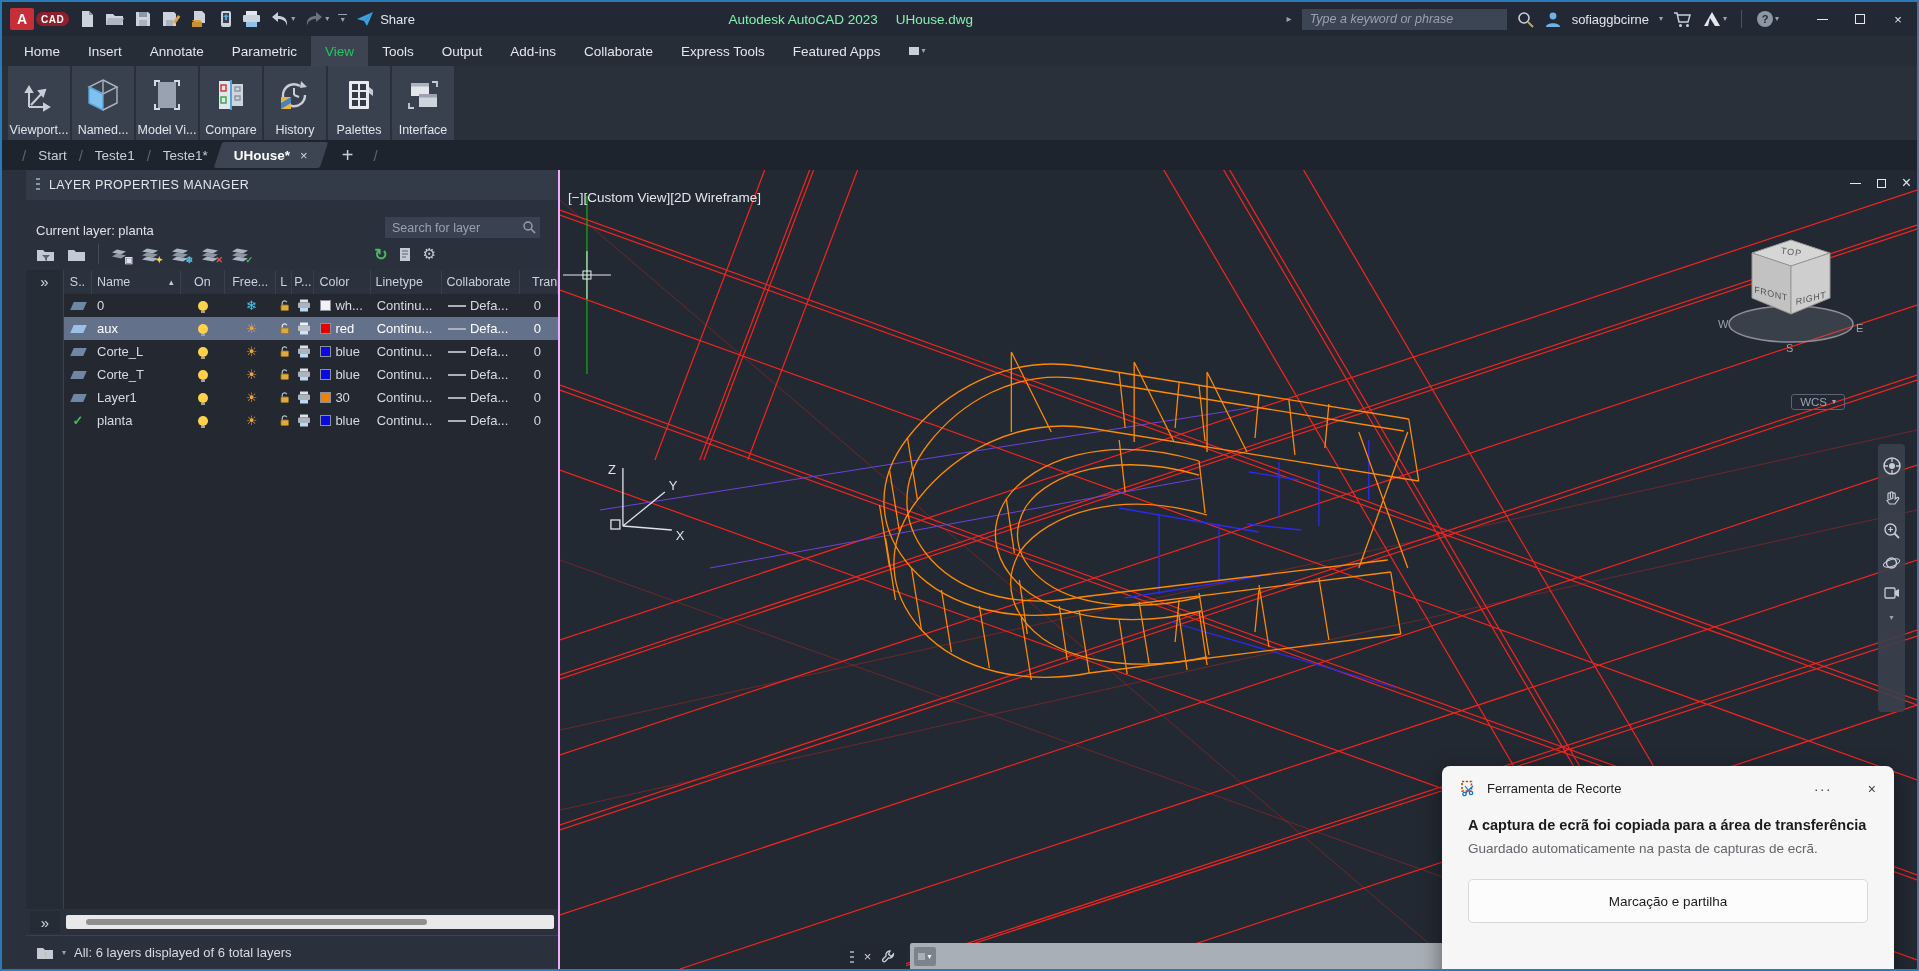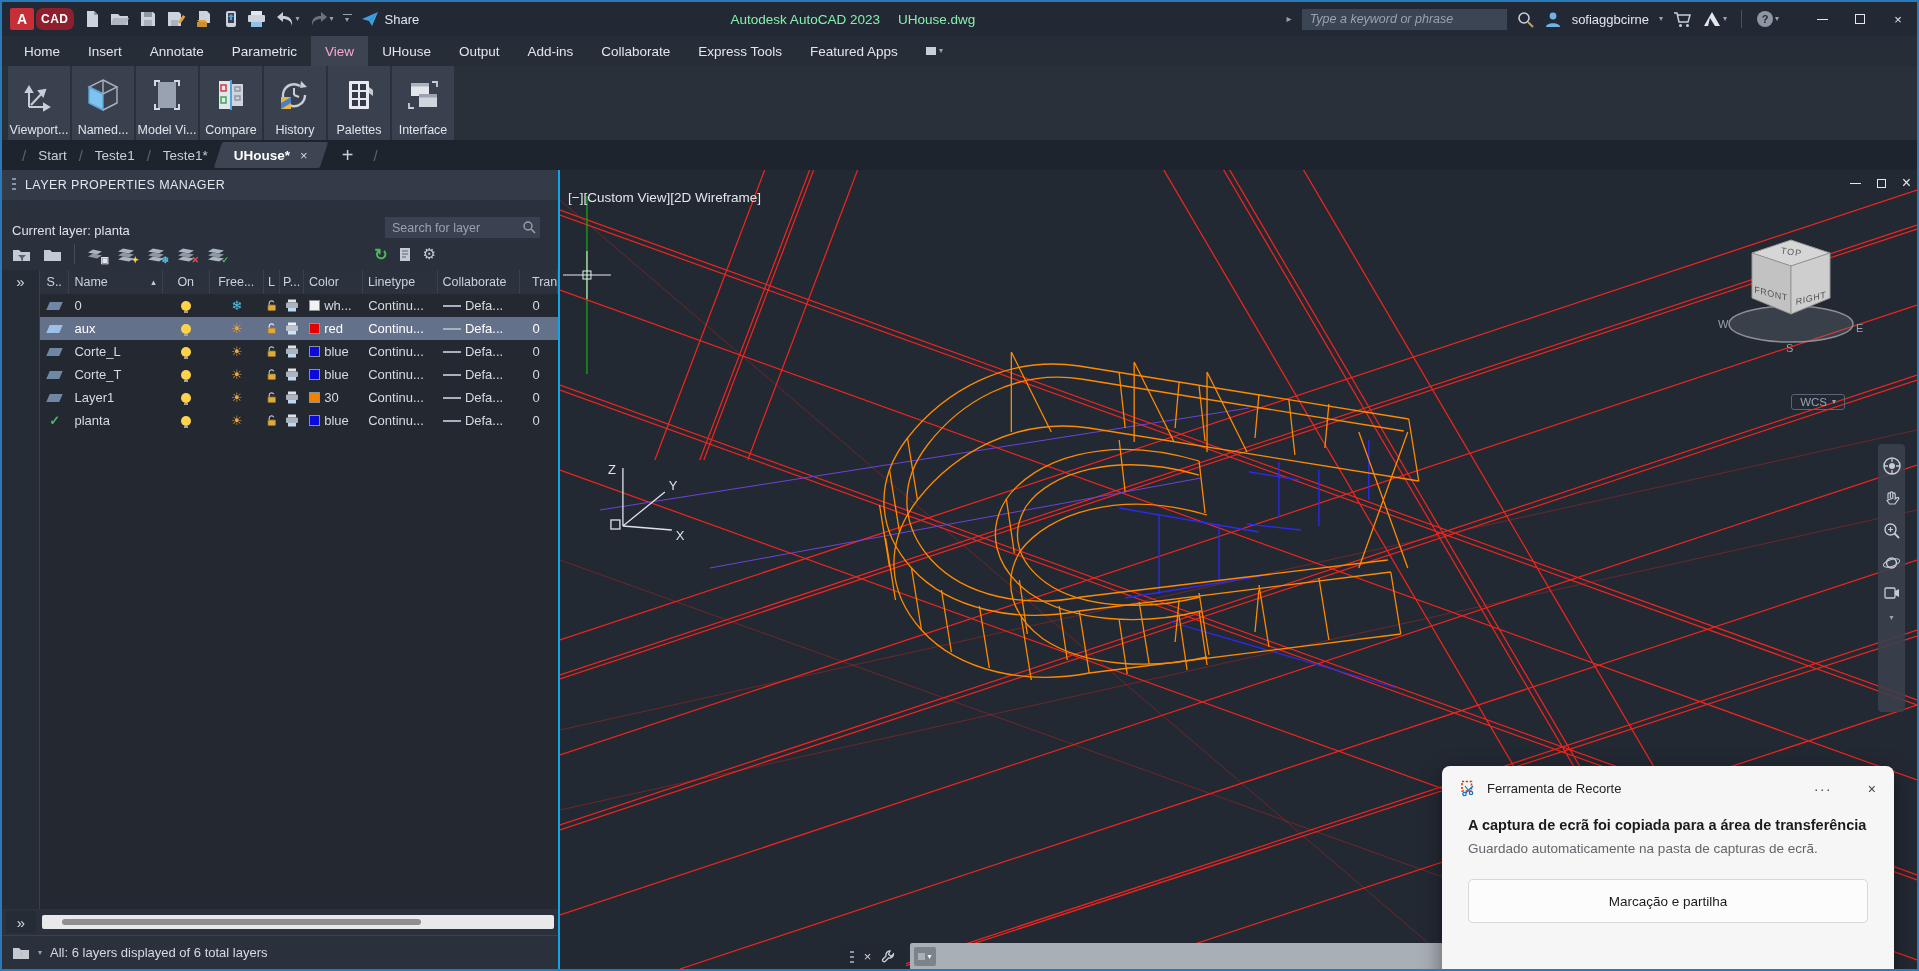--- a/index.html
+++ b/index.html
@@ -4,39 +4,39 @@
 <style>
   *{margin:0;padding:0;box-sizing:border-box;font-family:"Liberation Sans",sans-serif;}
   html,body{width:1919px;height:971px;overflow:hidden;}
   body{background:#232933;border:2px solid #2a7ab8;display:flex;flex-direction:column;position:relative;}
 
   
   .titlebar{height:34px;background:#222935;display:flex;align-items:center;color:#d6dbe3;font-size:13px;flex:0 0 auto;}
   .qat{display:flex;align-items:center;gap:9px;padding-left:8px;}
   .logo{display:flex;align-items:center;gap:2px;}
   .logoA{width:24px;height:22px;background:#c62f38;border-radius:2px;color:#fff;font-weight:bold;font-size:14px;display:flex;align-items:center;justify-content:center;}
-  .logoCAD{height:22px;background:#8f1f2c;border-radius:7px;color:#fff;font-size:12px;font-weight:bold;padding:0 5px;display:flex;align-items:center;letter-spacing:.5px;}
+  .logoCAD{height:14px;background:#8f1f2c;border-radius:7px;color:#fff;font-size:10px;font-weight:bold;padding:0 5px;display:flex;align-items:center;letter-spacing:.5px;}
   .qbtn{display:flex;align-items:center;gap:1px;}
   .caret{font-size:8px;color:#9aa2ae;line-height:1;}
   .qdiv{width:1px;height:18px;background:#49515e;margin:0 4px;}
   .share{display:flex;align-items:center;gap:6px;color:#dfe7ef;}
   .tb-center{flex:1;display:flex;justify-content:center;gap:18px;font-size:13.5px;color:#86efac;white-space:nowrap;}
   .tb-right{display:flex;align-items:center;gap:10px;padding-right:0;}
   .searchbox{width:205px;height:21px;background:#3c4554;border:none;color:#e6eaf0;font-size:12.5px;font-style:italic;padding:0 8px;outline:none;}
   .searchbox::placeholder{color:#9aa2af;font-style:italic;}
   .uname{font-size:13px;color:#e2e6ec;}
   .winbtns{display:flex;margin-left:14px;}
   .winbtn{width:38px;height:34px;display:flex;align-items:center;justify-content:center;color:#e5e8ee;font-size:13px;}
   .icon-min{width:11px;height:1px;background:#e5e8ee;display:inline-block;}
   .icon-max{width:10px;height:10px;border:1px solid #e5e8ee;display:inline-block;}
 
   
   .ribbontabs{height:30px;background:#262d37;display:flex;align-items:stretch;padding-left:8px;font-size:13.5px;color:#e2e6ed;flex:0 0 auto;}
   .rtab{display:flex;align-items:center;padding:0 14px;cursor:default;}
-  .rtab.active{background:#3c4452;color:#f9a8d4;}
+  .rtab.active{background:#3c4452;color:#22c55e;}
   .ribbon-more{display:flex;align-items:center;gap:3px;margin-left:14px;color:#c8cfd9;}
   .ribbon-more .bar{width:10px;height:8px;background:#c8cfd9;display:inline-block;}
 
   
   .panels{height:74px;background:#2a303a;display:flex;gap:2px;padding-left:6px;flex:0 0 auto;}
   .panelbtn{width:62px;background:#3a414e;display:flex;flex-direction:column;align-items:center;justify-content:flex-end;padding-bottom:3px;}
   .panelbtn .picon{flex:1;display:flex;align-items:center;justify-content:center;}
   .panelbtn .plabel{font-size:12.5px;color:#e0e4eb;white-space:nowrap;}
 
   
@@ -45,21 +45,21 @@
   .ftab{padding:0 2px;}
   .ftab-active{background:#3d4553;transform:skewX(-18deg);border-radius:2px;margin:0 8px;height:26px;display:flex;align-items:center;padding:0 16px;}
   .ftab-active .inner{transform:skewX(18deg);display:flex;align-items:center;gap:10px;color:#fff;font-weight:bold;}
   .ftab-close{color:#cfd5dd;font-weight:normal;font-size:13px;}
   .ftab-new{font-size:20px;color:#c8cfd8;margin:0 10px;font-weight:normal;}
 
   
   .main{flex:1;display:flex;min-height:0;}
 
   
-  .palette{width:558px;flex:0 0 auto;background:#2b313c;display:flex;flex-direction:column;border-right:2px solid #0ea5e9;}
+  .palette{width:558px;flex:0 0 auto;background:#2b313c;display:flex;flex-direction:column;border-right:2px solid #f0abfc;padding-left:24px;}
   .pal-title{height:30px;background:#333b48;display:flex;align-items:center;gap:9px;padding:0 10px;color:#e3e7ee;font-size:12.5px;letter-spacing:.4px;flex:0 0 auto;}
   .grip{width:4px;height:15px;background:repeating-linear-gradient(#8a93a2 0 2px,transparent 2px 5px);}
   .pal-current{height:38px;display:flex;align-items:flex-end;padding:0 10px;color:#dde2e9;font-size:13px;flex:0 0 auto;gap:15px;}
   .lsearch{margin-left:auto;position:relative;margin-right:8px;}
   .lsearch input{width:155px;height:21px;background:#3a4251;border:none;color:#dfe3ea;font-size:12.5px;padding:0 22px 0 7px;outline:none;}
   .lsearch input::placeholder{color:#98a0ad;}
   .lsearch svg{position:absolute;right:4px;top:3px;}
   .pal-tools{height:32px;display:flex;align-items:center;gap:12px;padding:0 10px;flex:0 0 auto;}
   .ticon{position:relative;display:flex;align-items:center;}
   .badge{position:absolute;right:-4px;bottom:-3px;font-size:9px;font-weight:bold;}
@@ -266,21 +266,21 @@
     </span>
   </div>
 </div>
 
 <div class="ribbontabs">
   <span class="rtab">Home</span>
   <span class="rtab">Insert</span>
   <span class="rtab">Annotate</span>
   <span class="rtab">Parametric</span>
   <span class="rtab active">View</span>
-  <span class="rtab">UHouse</span>
+  <span class="rtab">Tools</span>
   <span class="rtab">Output</span>
   <span class="rtab">Add-ins</span>
   <span class="rtab">Collaborate</span>
   <span class="rtab">Express Tools</span>
   <span class="rtab">Featured Apps</span>
   <span class="ribbon-more">
       <span class="bar"></span>
       <span class="caret">▾</span>
     </span>
 </div>

